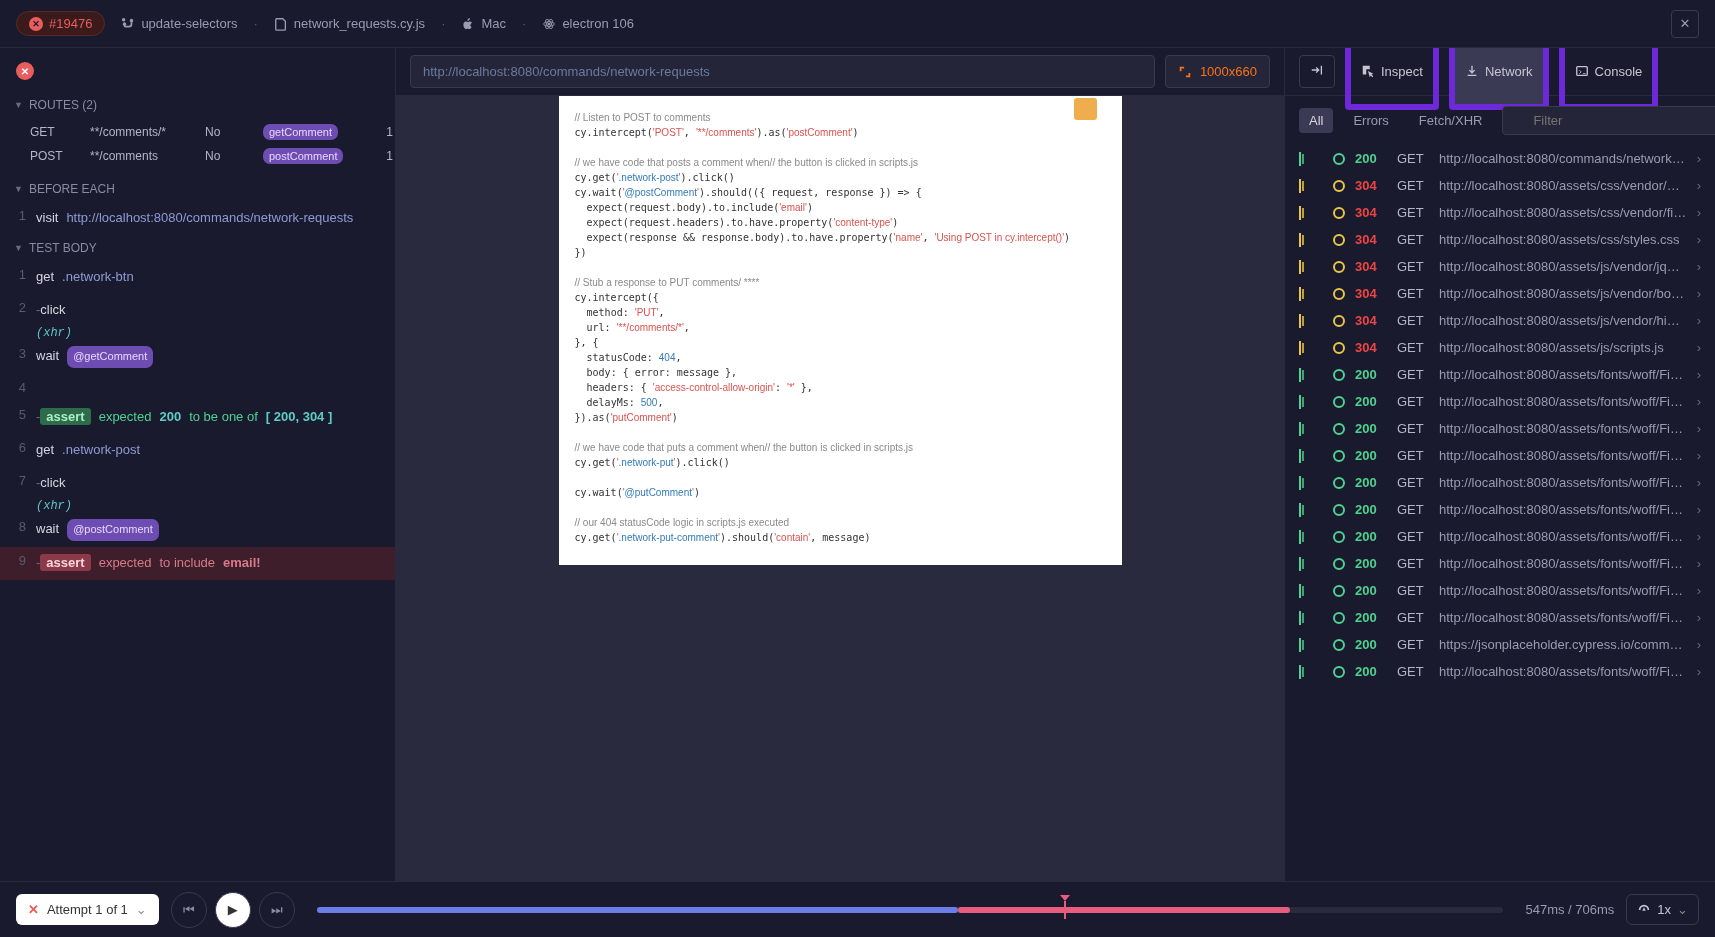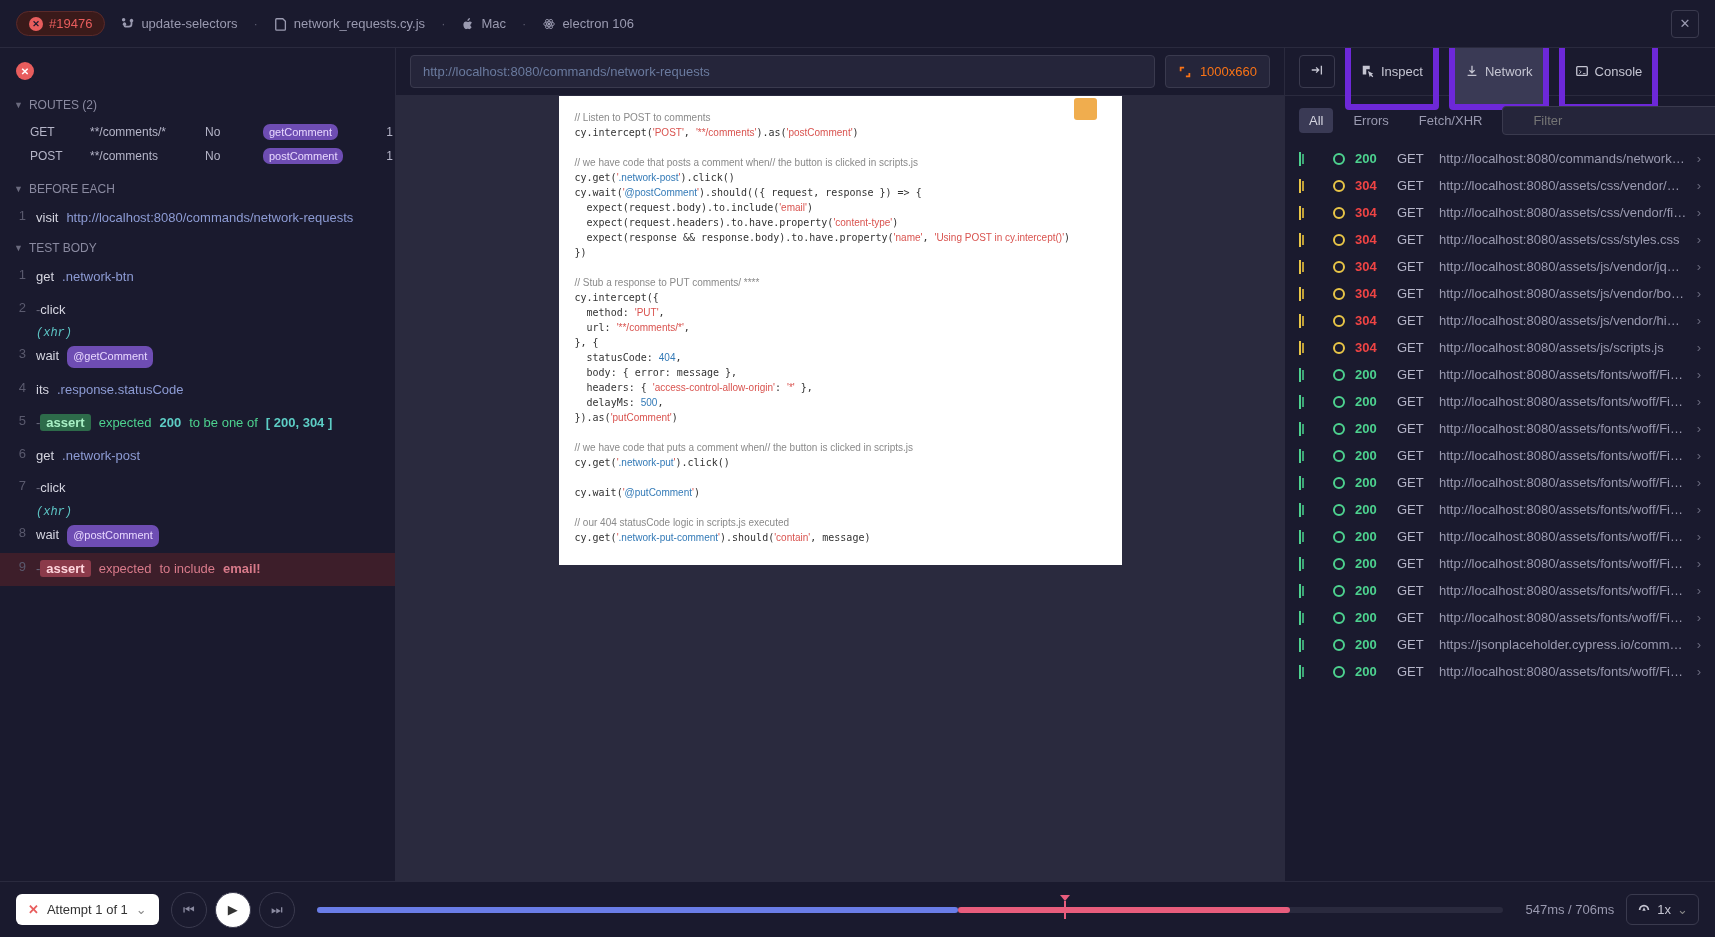--- a/index.html
+++ b/index.html
@@ -223,24 +223,20 @@
         <div class="cmd-xhr mono">(xhr)</div>
         <div class="cmd-row">
           <span class="cmd-num">3</span>
           <div class="cmd-content">
             <span class="cmd-name">wait</span> 
             <span class="alias-badge">@getComment</span>
           </div>
         </div>
         <div class="cmd-row">
           <span class="cmd-num">4</span>
-          <div class="cmd-content">
-            <span class="cmd-name">its</span> 
-            <span class="cmd-arg">.response.statusCode</span>
-          </div>
         </div>
         <div class="cmd-row">
           <span class="cmd-num">5</span>
           <div class="cmd-content">
             <span><span class="dash">-</span><span class="assert-badge">assert</span></span> 
             <span class="cmd-green">expected</span> 
             <span class="cmd-teal"><b>200</b></span> 
             <span class="cmd-green">to be one of</span> 
             <span class="cmd-teal"><b>[ 200, 304 ]</b></span>
           </div>

